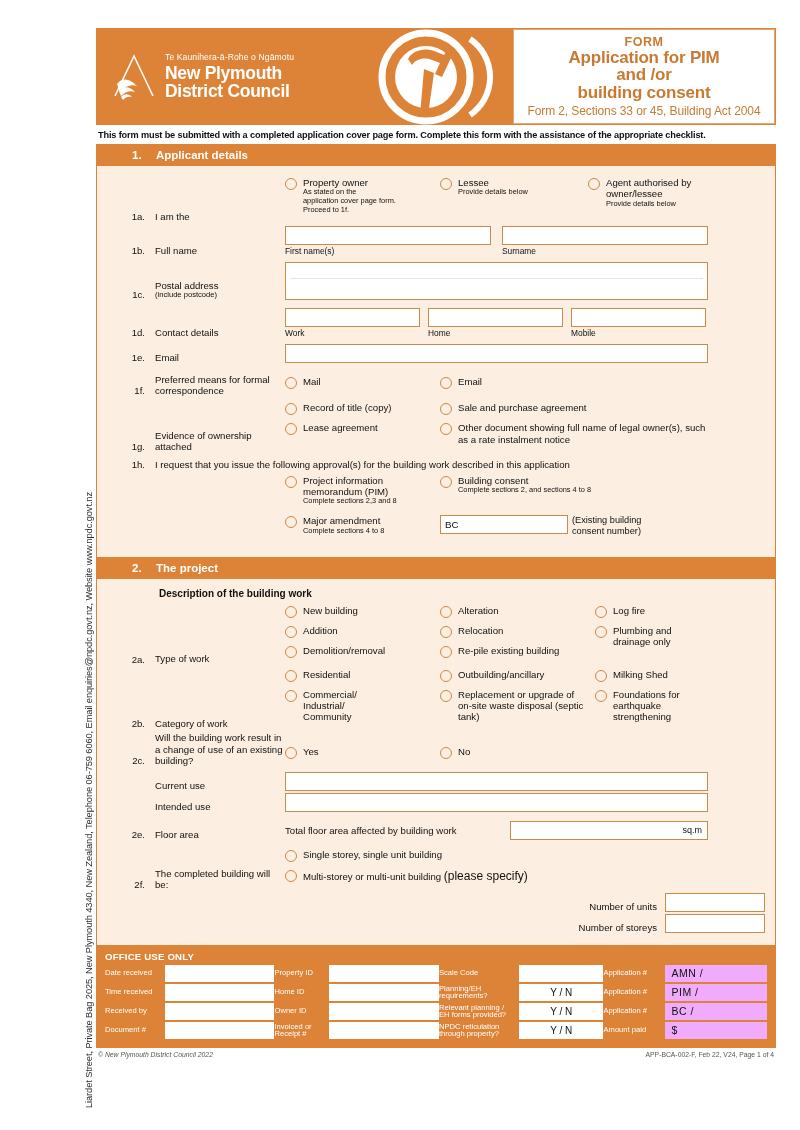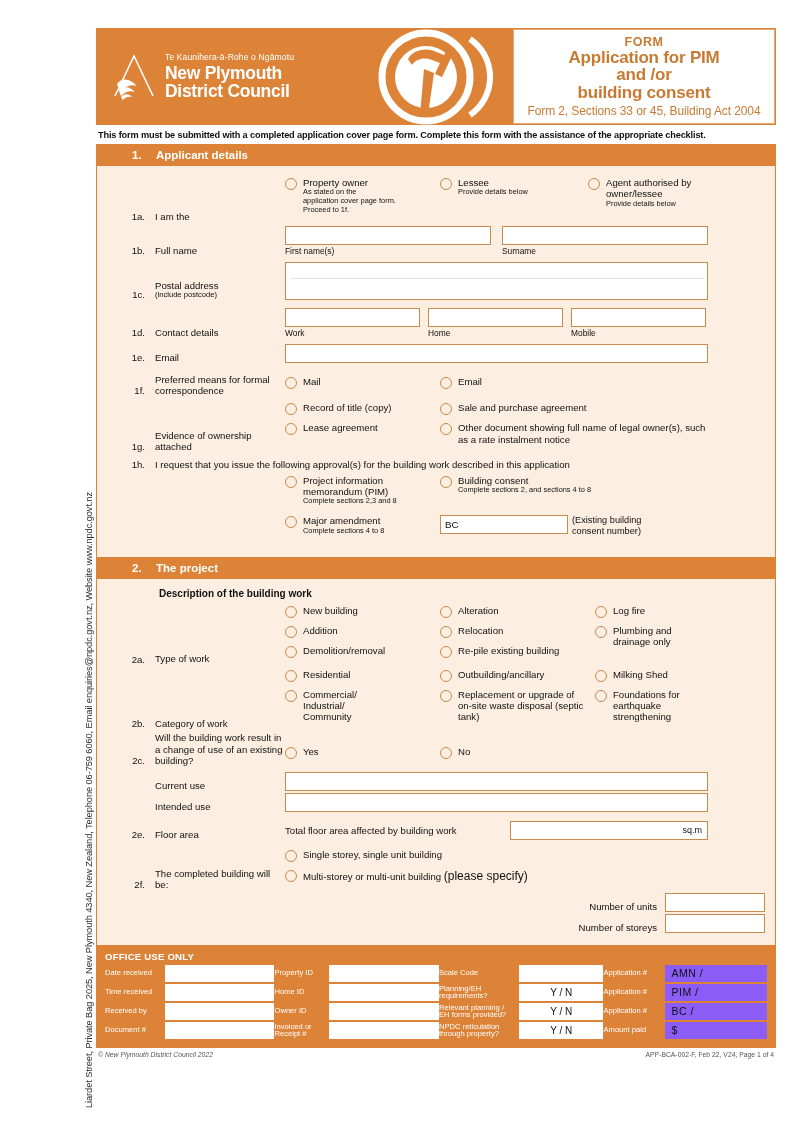--- a/index.html
+++ b/index.html
@@ -125,21 +125,21 @@
     padding: 4px 8px 6px 8px;
     border: 1px solid #DD8338;
   }
   .office-title { font-size: 9.6px; font-weight: bold; letter-spacing: 0.2px; margin-bottom: 3px; }
   .off-grid { display: flex; gap: 0; }
   .off-col { display: flex; flex-direction: column; }
   .off-row { display: flex; align-items: stretch; height: 17px; margin-bottom: 2px; }
   .off-lbl { font-size: 7.6px; color: #fff; display: flex; align-items: center; line-height: 1.05; padding-right: 3px; }
   .off-box { background: #fff; border: 1px solid #fff; flex: 1; }
   .off-yn { background: #fff; color: #111; font-size: 10px; display: flex; align-items: center; justify-content: center; flex: 1; }
-  .off-pre { background: #8b5cf6; color: #111; font-size: 10.5px; display: flex; align-items: center; padding-left: 6px; flex: 1; letter-spacing: 0.5px; }
+  .off-pre { background: #f0abfc; color: #111; font-size: 10.5px; display: flex; align-items: center; padding-left: 6px; flex: 1; letter-spacing: 0.5px; }
 
   
   .foot { display: flex; justify-content: space-between; padding: 3px 2px 0 2px; }
   .foot span { font-size: 6.8px; color: #555; }
   .foot .left { font-style: italic; }
 </style>
 </head>
 <body>
 
 <div class="page">

